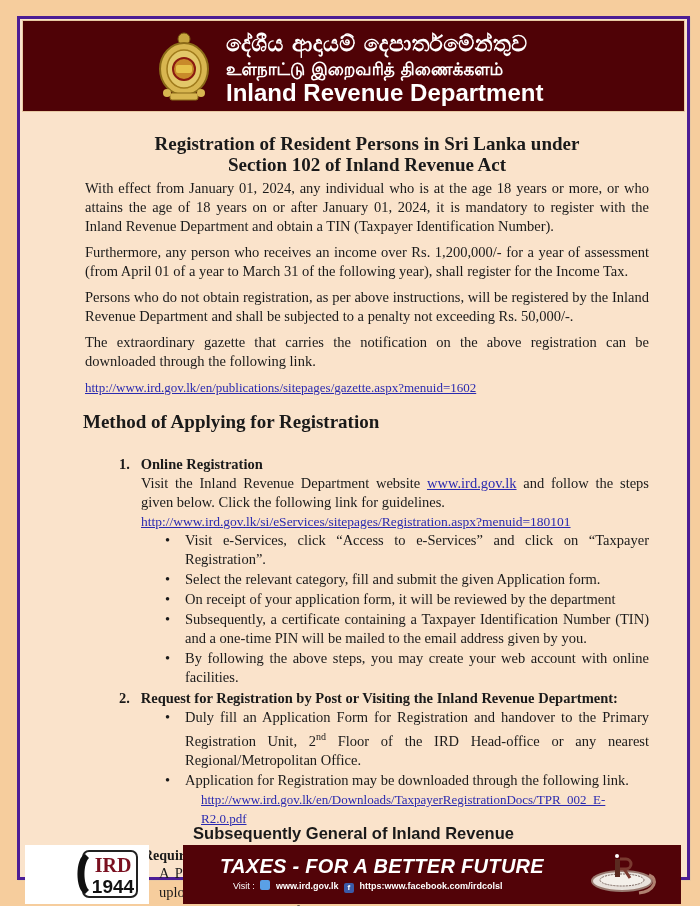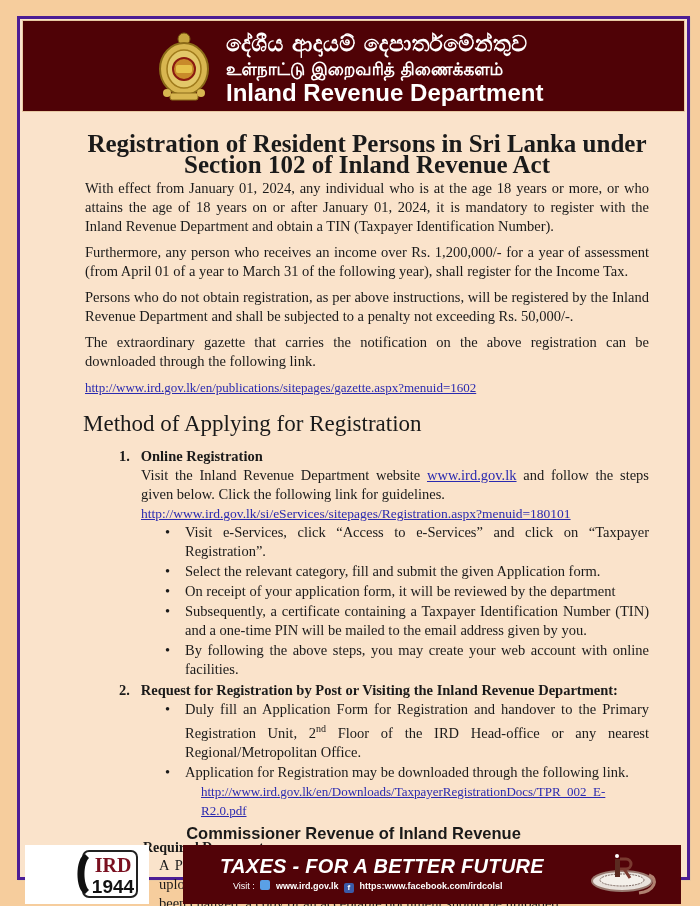--- a/index.html
+++ b/index.html
@@ -16,26 +16,26 @@
     background:#4f0206; border:1px solid #e7c9a3;
   }
   .emblem {
     position:absolute; left:133px; top:10px; width:56px; height:72px;
   }
   .h-si { position:absolute; left:203px; top:10px; color:#fff; font-family:"DejaVu Sans", sans-serif; font-size:22px; font-weight:bold; white-space:nowrap; letter-spacing:0.5px; }
   .h-ta { position:absolute; left:203px; top:38px; color:#fff; font-family:"DejaVu Sans", sans-serif; font-size:17px; font-weight:bold; white-space:nowrap; }
   .h-en { position:absolute; left:203px; top:58px; color:#fff; font-family:"Liberation Sans", sans-serif; font-size:24px; font-weight:bold; white-space:nowrap; }
 
   .content { position:absolute; left:65px; top:96px; width:564px; }
-  .title { text-align:center; font-weight:bold; font-size:25px; line-height:21px; margin-top:18px; }
+  .title { text-align:center; font-weight:bold; font-size:19px; line-height:21px; margin-top:18px; }
   p.para { margin:0; font-size:14.5px; line-height:19px; text-align:justify; }
   .p1 { margin-top:4px !important; }
   .gap { margin-top:7px !important; }
   a.link { color:#2a2ab0; text-decoration:underline; font-size:13px; }
-  .sec-title { font-weight:normal; font-size:23px; margin-top:14px; margin-bottom:10px; margin-left:-2px; }
+  .sec-title { font-weight:bold; font-size:19px; margin-top:14px; margin-bottom:22px; margin-left:-2px; }
   .item { margin-left:36px; font-size:14.5px; line-height:19px; }
   .item-head { font-weight:bold; margin-left:-2px; }
   .item-body { margin-left:20px; text-align:justify; }
   ul.bullets { list-style:none; margin:0; padding:0; margin-left:48px; }
   ul.bullets li { position:relative; padding-left:16px; text-align:justify; font-size:14.5px; line-height:19px; margin-bottom:1px; }
   ul.bullets li::before { content:"\2022"; position:absolute; left:-4px; top:0; }
   .sub-link { font-size:11px; display:block; margin-left:16px; }
   .req-head { font-weight:bold; font-size:14px; margin-left:58px; margin-top:20px; }
   .req-body { margin-left:74px; font-size:14.5px; line-height:19px; text-align:justify; }
   .signoff { position:absolute; left:0; right:0; top:805px; text-align:center; font-family:"Liberation Sans", sans-serif; font-weight:bold; font-size:16.5px; }
@@ -114,21 +114,21 @@
         <li><span>Application for Registration may be downloaded through the following link.</span>
           <a class="link sub-link" href="#">http://www.ird.gov.lk/en/Downloads/TaxpayerRegistrationDocs/TPR_002_E-R2.0.pdf</a>
         </li>
       </ul>
     </div>
 
     <div class="req-head" style="margin-left:-6px;padding-left:64px;margin-left:-6px">Required Documents</div>
     <div class="req-body">A PDF of National Identity Card (with scanned copies of both sides) should be uploaded for registration through e-service. If the address specified on the NIC has been changed, a copy of an acceptable document should be uploaded.</div>
   </div>
 
-  <div class="signoff">Commissioner Revenue of Inland Revenue</div>
+  <div class="signoff">Subsequently General of Inland Revenue</div>
 </div>
 
 <div class="footer">
   <div class="f-left">
     <svg class="ird-logo" viewBox="0 0 70 52">
       <rect x="12" y="3" width="54" height="46" rx="6" fill="none" stroke="#222" stroke-width="2"></rect>
       <path d="M14 6 C4 10, 4 42, 14 46 L18 42 C12 36, 12 16, 18 10 Z" fill="#111"></path>
       <text x="42" y="24" text-anchor="middle" font-family="Liberation Serif, serif" font-weight="bold" font-size="20" fill="#7a1020">IRD</text>
       <text x="42" y="45" text-anchor="middle" font-family="Liberation Sans, sans-serif" font-weight="bold" font-size="19" fill="#111">1944</text>
     </svg>

